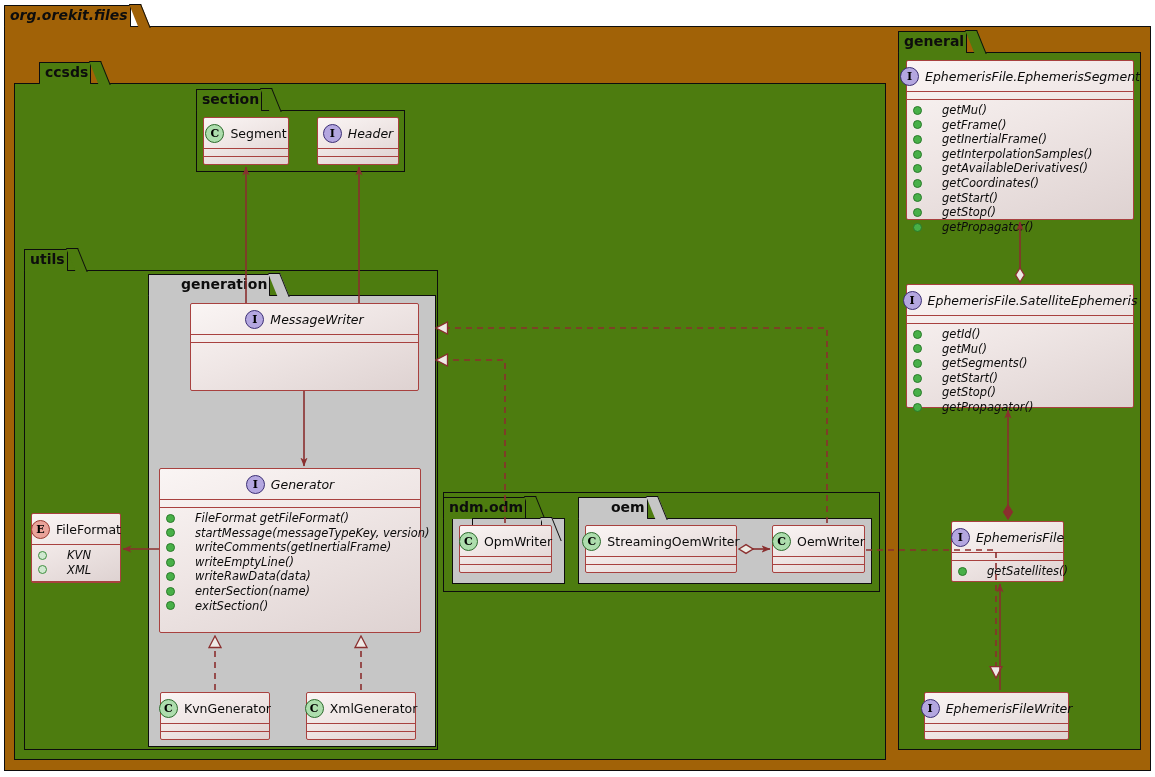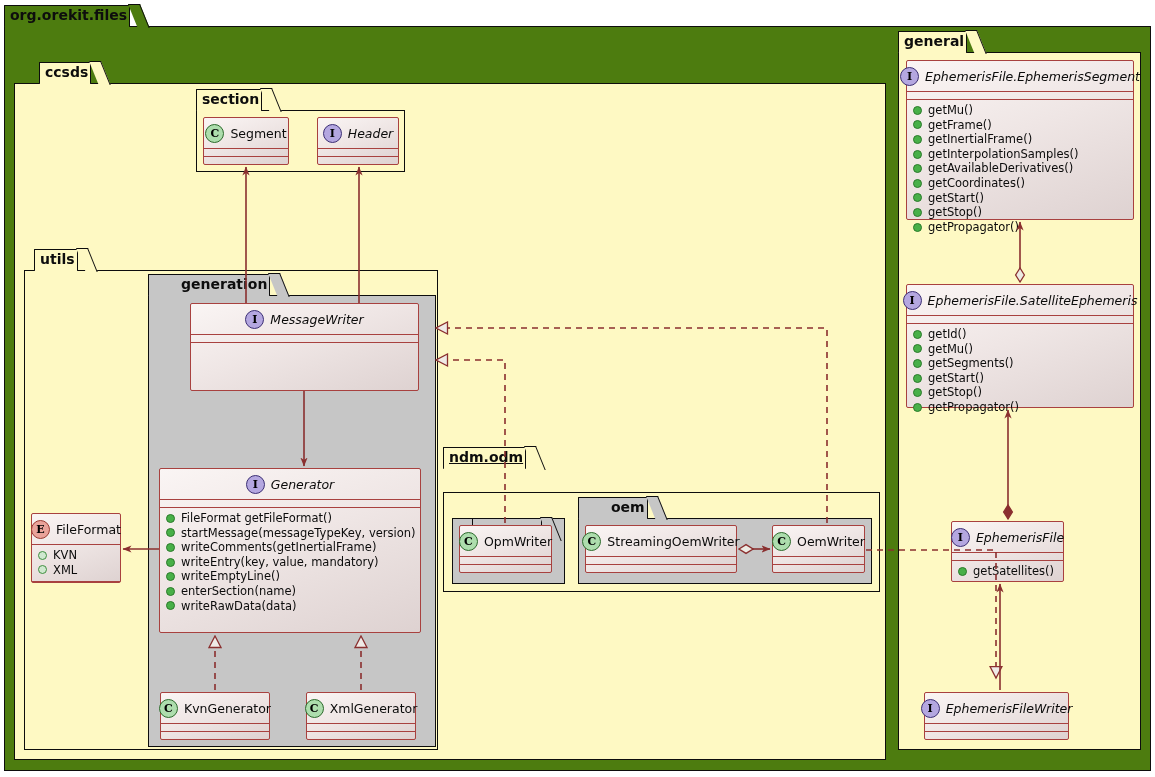--- a/index.html
+++ b/index.html
@@ -54,22 +54,22 @@
     width: 12px;
     height: 23.6px;
     border-right: 1.6px solid #0d0d0d;
     box-sizing: border-box;
     transform: skewX(22deg);
     transform-origin: top left;
     background: inherit;
     border-top: 1.6px solid #0d0d0d;
   }
   
-  .pkg-cream   { background: #4d7c0f; }
-  .pkg-green   { background: #fef9c3; }
+  .pkg-cream   { background: #a16207; font-style: italic; }
+  .pkg-green   { background: #4d7c0f; }
   .pkg-grey    { background: #c6c6c6; padding-left: 32px; }
 
   
   .cls {
     position: absolute;
     box-sizing: border-box;
     border: 1px solid #a8413f;
     background: linear-gradient(160deg, #faf5f4 0%, #efe6e5 45%, #ded2d1 100%);
     border-radius: 2px;
     z-index: 4;
@@ -97,22 +97,23 @@
   }
   .members {
     padding: 3px 6px 4px 6px;
     font-size: 11.5px;
     line-height: 14.6px;
     color: #0b0b0b;
   }
   .member {
     display: flex;
     align-items: center;
-    gap: 6px;
+    gap: 20px;
     white-space: nowrap;
+    font-style: italic;
   }
   .dot {
     width: 7px; height: 7px;
     border-radius: 50%;
     flex: 0 0 auto;
     display: inline-block;
   }
   .dot-pub  { background: #48b048; border: 1px solid #2a7a2a; }
   .dot-enum { background: #cfe8cf; border: 1.4px solid #3f8f3f; }
 
@@ -163,21 +164,21 @@
     <div class="cls-title italic">
       <span class="stereo st-I">I</span>
       <span>Header</span>
     </div>
     <div class="sep"></div>
     <div class="band"></div>
     <div class="sep"></div>
     <div class="band"></div>
   </div>
 
-  <div class="pkg-tab pkg-green" style="left:24px; top:249px;margin-left:10px;">utils</div>
+  <div class="pkg-tab pkg-green" style="left:24px; top:249px;">utils</div>
   <div class="pkg pkg-green" style="left:24px; top:270px; width:414px; height:480px;"></div>
 
   <div class="pkg-tab pkg-grey" style="left:148px; top:274px;">generation</div>
   <div class="pkg pkg-grey" style="left:148px; top:295px; width:288px; height:452px;"></div>
 
   <div class="cls" style="left:190px; top:303px; width:229px; height:88px;">
     <div class="cls-title italic">
       <span class="stereo st-I">I</span>
       <span>MessageWriter</span>
     </div>
@@ -202,33 +203,33 @@
       <div class="member">
           <span class="dot dot-pub"></span>
           <span>startMessage(messageTypeKey, version)</span>
         </div>
       <div class="member">
           <span class="dot dot-pub"></span>
           <span>writeComments(getInertialFrame)</span>
         </div>
       <div class="member">
           <span class="dot dot-pub"></span>
-          <span>writeEntry(key, value, mandatory)</span>
-        </div>
-      <div class="member">
-          <span class="dot dot-pub"></span>
           <span>writeEmptyLine()</span>
         </div>
       <div class="member">
           <span class="dot dot-pub"></span>
+          <span>writeRawData(data)</span>
+        </div>
+      <div class="member">
+          <span class="dot dot-pub"></span>
           <span>enterSection(name)</span>
         </div>
       <div class="member">
           <span class="dot dot-pub"></span>
-          <span>writeRawData(data)</span>
+          <span>exitSection()</span>
         </div>
     </div>
   </div>
 
   <div class="cls" style="left:160px; top:692px; width:110px; height:48px;">
     <div class="cls-title">
       <span class="stereo st-C">C</span>
       <span>KvnGenerator</span>
     </div>
     <div class="sep"></div>
@@ -261,21 +262,21 @@
         </div>
       <div class="member">
           <span class="dot dot-enum"></span>
           <span>XML</span>
         </div>
     </div>
     <div class="sep"></div>
     <div class="band"></div>
   </div>
 
-  <div class="pkg-tab pkg-green" style="left:443px; top:447px;text-decoration:underline;">ndm.odm</div>
+  <div class="pkg-tab pkg-green" style="left:443px; top:497px;">ndm.odm</div>
   <div class="pkg pkg-green" style="left:443px; top:492px; width:437px; height:100px;"></div>
 
   <div class="pkg-tab pkg-grey" style="left:452px; top:518px;margin-left:20px;">opm</div>
   <div class="pkg pkg-grey" style="left:452px; top:518px; width:113px; height:66px;"></div>
 
   <div class="cls" style="left:459px; top:525px; width:93px; height:48px;">
     <div class="cls-title">
       <span class="stereo st-C">C</span>
       <span>OpmWriter</span>
     </div>

